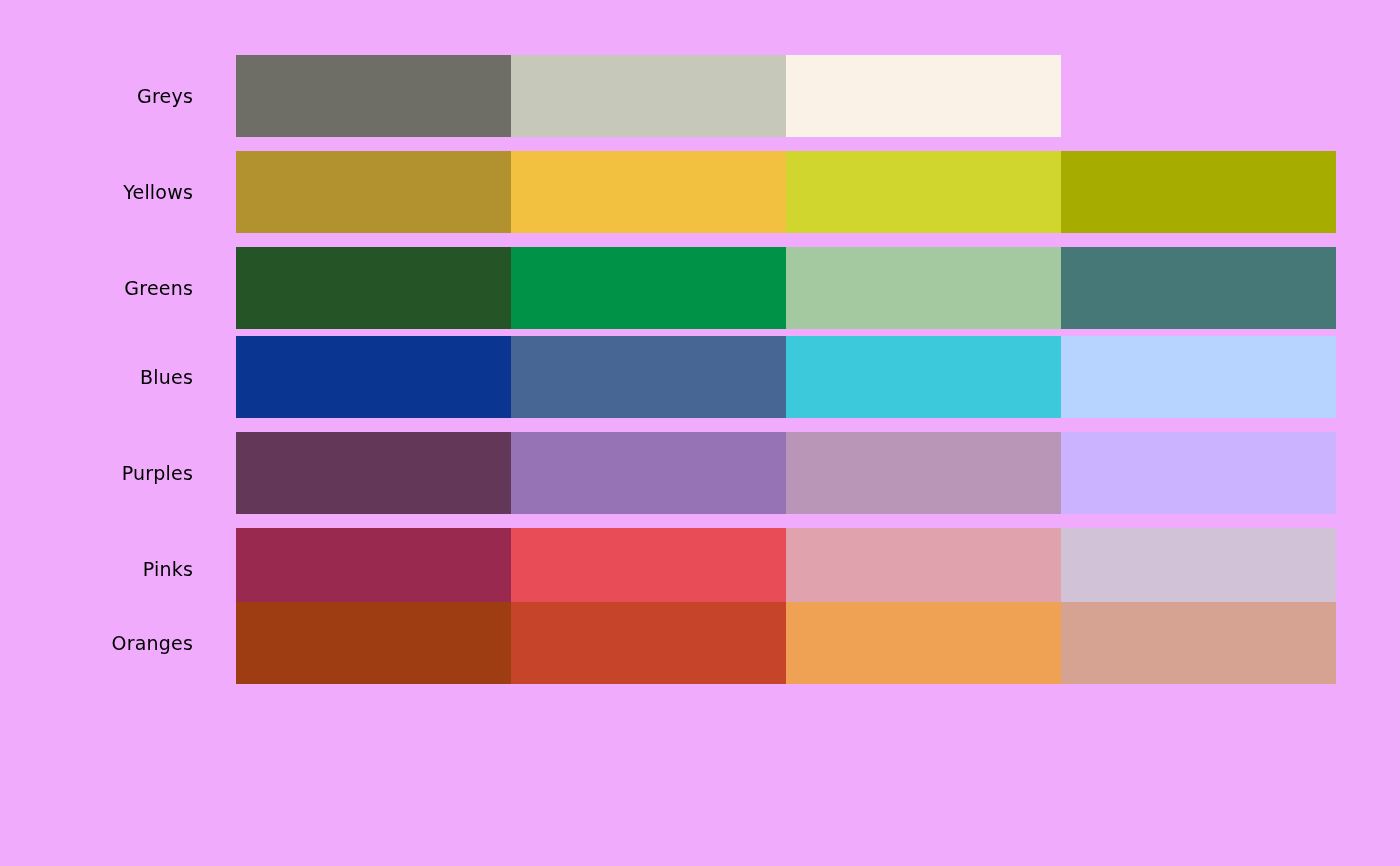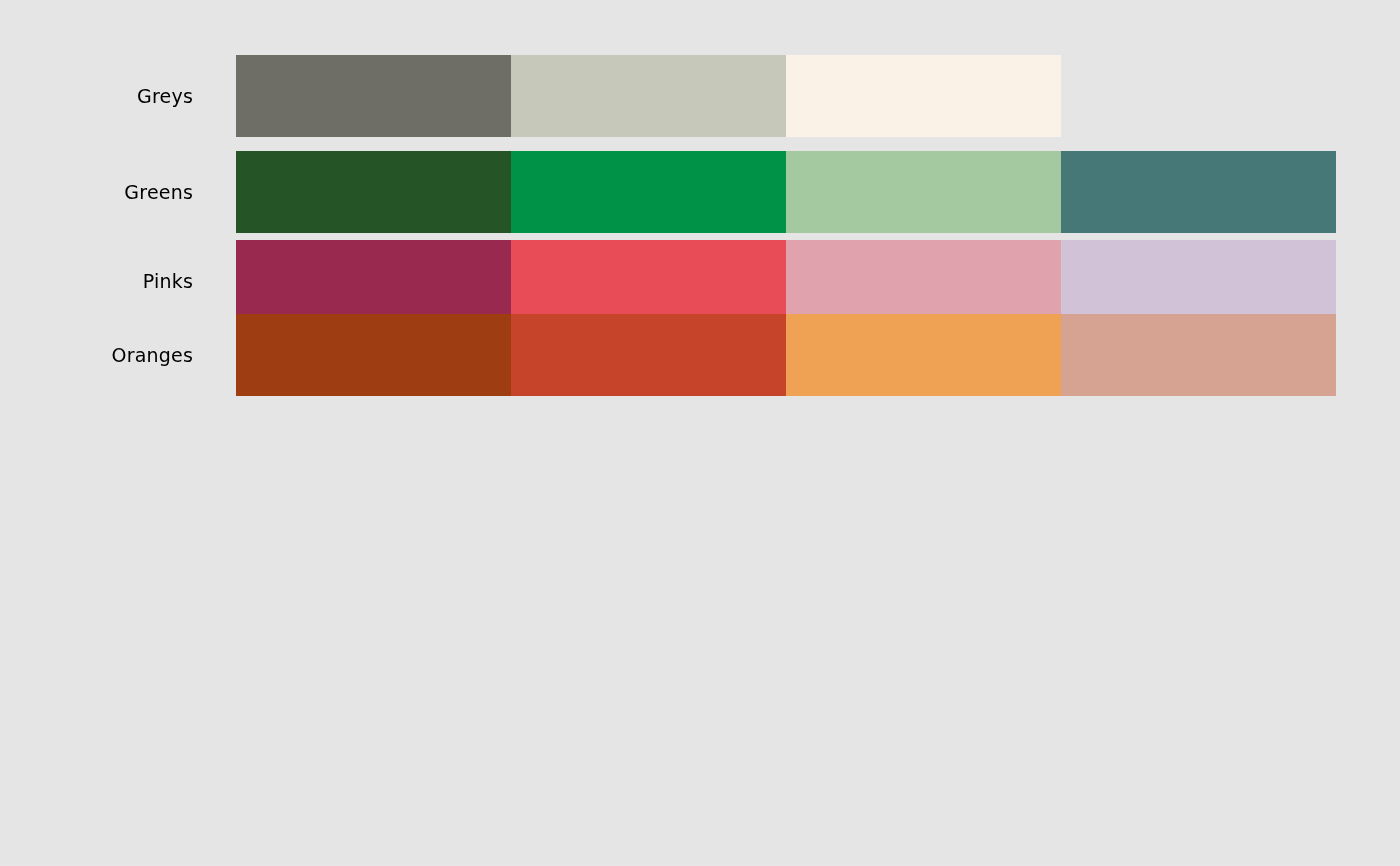--- a/index.html
+++ b/index.html
@@ -15,21 +15,21 @@
     overflow: hidden;
     position: relative;
   }
 
   #palette-figure {
     position: absolute;
     left: 0;
     top: 0;
     width: 1400px;
     height: 866px;
-    background: #e5e5e5;
+    background: #f0abfc;
     overflow: hidden;
   }
 
   
   #palette-rows {
     position: absolute;
     left: 0px;
     top: 55px;
     width: 1400px;
   }
@@ -79,27 +79,54 @@
 <div id="palette-figure">
   <div id="palette-rows">
       <div class="palette-row" style="height: 82px; margin-bottom: 14px;">
         <div class="row-label" style="height: 82px; line-height: 82px; color: rgb(0, 0, 0);">Greys</div>
         <div class="swatch-strip" style="left: 236px; height: 82px;">
           <div class="swatch" style="background: rgb(110, 110, 102); width: 275px; flex: 0 0 275px; height: 82px;"></div>
           <div class="swatch" style="background: rgb(198, 201, 186); width: 275px; flex: 0 0 275px; height: 82px;"></div>
           <div class="swatch" style="background: rgb(251, 242, 231); width: 275px; flex: 0 0 275px; height: 82px;"></div>
         </div>
       </div>
+      <div class="palette-row" style="height: 82px; margin-bottom: 14px;">
+        <div class="row-label" style="height: 82px; line-height: 82px; color: rgb(0, 0, 0);">Yellows</div>
+        <div class="swatch-strip" style="left: 236px; height: 82px;">
+          <div class="swatch" style="background: rgb(178, 145, 47); width: 275px; flex: 0 0 275px; height: 82px;"></div>
+          <div class="swatch" style="background: rgb(242, 193, 64); width: 275px; flex: 0 0 275px; height: 82px;"></div>
+          <div class="swatch" style="background: rgb(209, 214, 47); width: 275px; flex: 0 0 275px; height: 82px;"></div>
+          <div class="swatch" style="background: rgb(166, 173, 0); width: 275px; flex: 0 0 275px; height: 82px;"></div>
+        </div>
+      </div>
       <div class="palette-row" style="height: 82px; margin-bottom: 7px;">
         <div class="row-label" style="height: 82px; line-height: 82px; color: rgb(0, 0, 0);">Greens</div>
         <div class="swatch-strip" style="left: 236px; height: 82px;">
           <div class="swatch" style="background: rgb(37, 84, 38); width: 275px; flex: 0 0 275px; height: 82px;"></div>
           <div class="swatch" style="background: rgb(0, 146, 71); width: 275px; flex: 0 0 275px; height: 82px;"></div>
           <div class="swatch" style="background: rgb(164, 201, 160); width: 275px; flex: 0 0 275px; height: 82px;"></div>
           <div class="swatch" style="background: rgb(71, 120, 120); width: 275px; flex: 0 0 275px; height: 82px;"></div>
+        </div>
+      </div>
+      <div class="palette-row" style="height: 82px; margin-bottom: 14px;">
+        <div class="row-label" style="height: 82px; line-height: 82px; color: rgb(0, 0, 0);">Blues</div>
+        <div class="swatch-strip" style="left: 236px; height: 82px;">
+          <div class="swatch" style="background: rgb(10, 53, 144); width: 275px; flex: 0 0 275px; height: 82px;"></div>
+          <div class="swatch" style="background: rgb(71, 102, 147); width: 275px; flex: 0 0 275px; height: 82px;"></div>
+          <div class="swatch" style="background: rgb(61, 201, 220); width: 275px; flex: 0 0 275px; height: 82px;"></div>
+          <div class="swatch" style="background: rgb(183, 211, 255); width: 275px; flex: 0 0 275px; height: 82px;"></div>
+        </div>
+      </div>
+      <div class="palette-row" style="height: 82px; margin-bottom: 14px;">
+        <div class="row-label" style="height: 82px; line-height: 82px; color: rgb(0, 0, 0);">Purples</div>
+        <div class="swatch-strip" style="left: 236px; height: 82px;">
+          <div class="swatch" style="background: rgb(98, 55, 88); width: 275px; flex: 0 0 275px; height: 82px;"></div>
+          <div class="swatch" style="background: rgb(150, 115, 180); width: 275px; flex: 0 0 275px; height: 82px;"></div>
+          <div class="swatch" style="background: rgb(185, 150, 184); width: 275px; flex: 0 0 275px; height: 82px;"></div>
+          <div class="swatch" style="background: rgb(203, 179, 255); width: 275px; flex: 0 0 275px; height: 82px;"></div>
         </div>
       </div>
       <div class="palette-row" style="height: 60px; margin-bottom: 14px;">
         <div class="row-label" style="height: 82px; line-height: 82px; color: rgb(0, 0, 0);">Pinks</div>
         <div class="swatch-strip" style="left: 236px; height: 82px;">
           <div class="swatch" style="background: rgb(154, 41, 80); width: 275px; flex: 0 0 275px; height: 82px;"></div>
           <div class="swatch" style="background: rgb(232, 76, 86); width: 275px; flex: 0 0 275px; height: 82px;"></div>
           <div class="swatch" style="background: rgb(224, 162, 172); width: 275px; flex: 0 0 275px; height: 82px;"></div>
           <div class="swatch" style="background: rgb(210, 194, 216); width: 275px; flex: 0 0 275px; height: 82px;"></div>
         </div>

